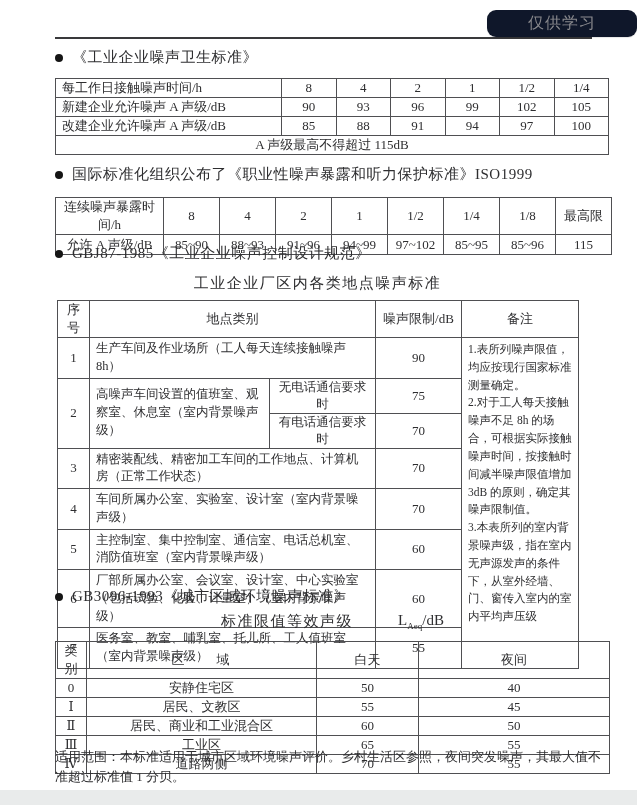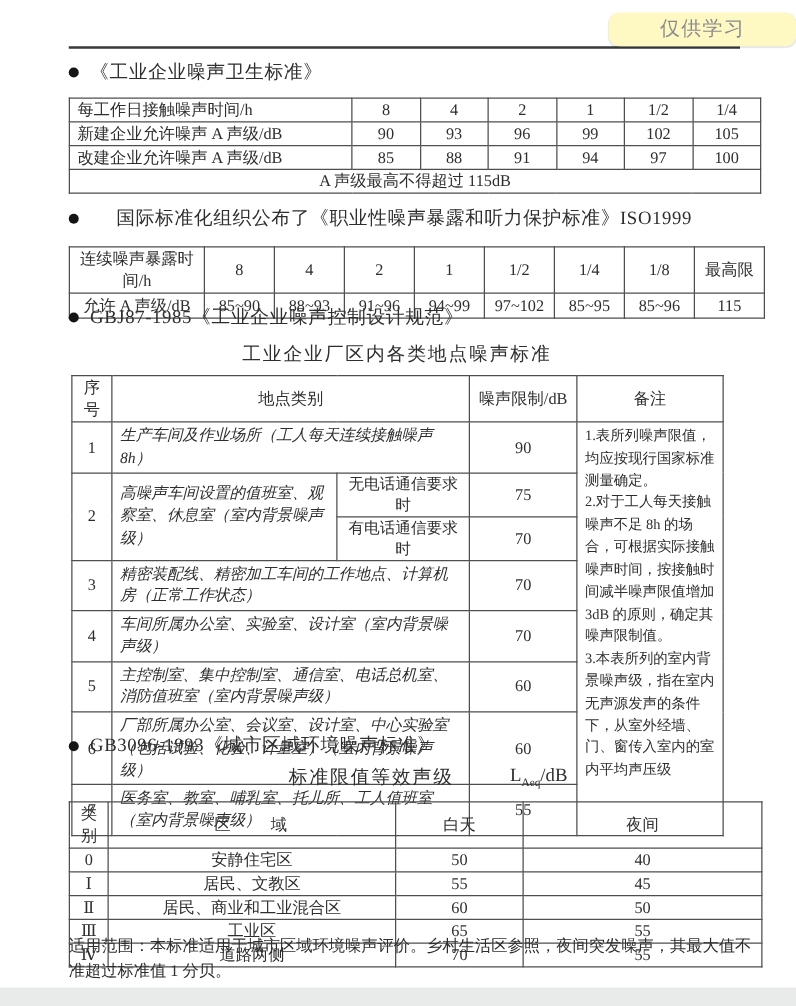--- a/index.html
+++ b/index.html
@@ -4,54 +4,54 @@
 <style>
   * { box-sizing: border-box; }
   html,body { margin:0; padding:0; background:#fff; }
   .page {
     position:relative; width:637px; height:805px; background:#ffffff;
     font-family:"Liberation Serif","DejaVu Serif",serif; color:#2e2e30; overflow:hidden;
   }
   .top-rule { position:absolute; left:55px; top:37px; width:537px; height:2px; background:#39393b; }
   .badge {
     position:absolute; left:487px; top:10px; width:150px; height:27px;
-    background:#fef9c3; border-radius:9px; box-shadow:0 1px 1px rgba(0,0,0,.10);
+    background:#0f172a; border-radius:9px; box-shadow:0 1px 1px rgba(0,0,0,.10);
     display:flex; align-items:center; justify-content:center;
     color:#8a8a8e; font-size:16px; letter-spacing:1px;
     font-family:"Liberation Sans","DejaVu Sans",sans-serif;
   }
   .h { position:absolute; left:55px; font-size:15px; letter-spacing:.5px; display:flex; align-items:center; white-space:nowrap; }
   .bullet { width:8px; height:8px; background:#151515; border-radius:50%; margin-right:9px; flex:0 0 auto; }
-  .h1 { top:48px; }  .h2 { top:165px;gap:21px; }  .h3 { top:244px; }  .h4 { top:587px; }
+  .h1 { top:48px; }  .h2 { top:165px; }  .h3 { top:244px; }  .h4 { top:587px; }
 
   table { border-collapse:collapse; table-layout:fixed; position:absolute; }
   td { border:1px solid #4f4f52; font-size:13px; text-align:center; padding:0 3px; overflow:hidden; }
 
   .t1 { left:55px; top:78px; width:554px; }
   .t1 td { height:19px; }
   .t1 .lbl { text-align:left; padding-left:6px; }
 
   .t2 { left:55px; top:197px; width:557px; }
   .t2 td { height:20px; }
 
   .title3 { position:absolute; left:57px; top:274px; width:521px; text-align:center; font-size:15px; letter-spacing:1.5px; }
 
   .t3 { left:57px; top:300px; width:521px;padding-left:12px; }
   .t3 td { font-size:13px; }
-  .t3 .place { text-align:left; padding:2px 6px; font-size:12.5px; line-height:1.42;font-style:italic; }
+  .t3 .place { text-align:left; padding:2px 6px; font-size:12.5px; line-height:1.42; }
   .t3 .cond  { font-size:12.5px; }
   .t3 .remarks {
     text-align:left; vertical-align:top; font-size:11.5px; line-height:1.55;
     padding:3px 4px 3px 6px; white-space:pre-line;
   }
   .rh0 { height:21px; } .rh1 { height:29px; } .rh2 { height:26px; }
   .rh3 { height:35px; } .rh4 { height:29px; } .rh5 { height:39px; }
   .rh6 { height:37px; } .rh7 { height:36px; }
 
-  .title4 { position:absolute; left:65px; top:612px; width:555px; display:flex; justify-content:center; align-items:center; font-size:15px; letter-spacing:1.5px; }
+  .title4 { position:absolute; left:55px; top:612px; width:555px; display:flex; justify-content:center; align-items:center; font-size:15px; letter-spacing:1.5px; }
   .title4 .unit { margin-left:45px; letter-spacing:0; }
   .title4 sub { font-size:9px; }
 
   .t4 { left:55px; top:641px; width:555px; }
   .t4 td { height:16px; font-size:13px; }
   .t4 .area-hdr { letter-spacing:2px; }
 
   .note { position:absolute; left:55px; top:747px; width:554px; font-size:13px; line-height:1.55; }
   .bottom-band { position:absolute; left:0; top:790px; width:637px; height:15px; background:#e9ebeb; }
 </style>

